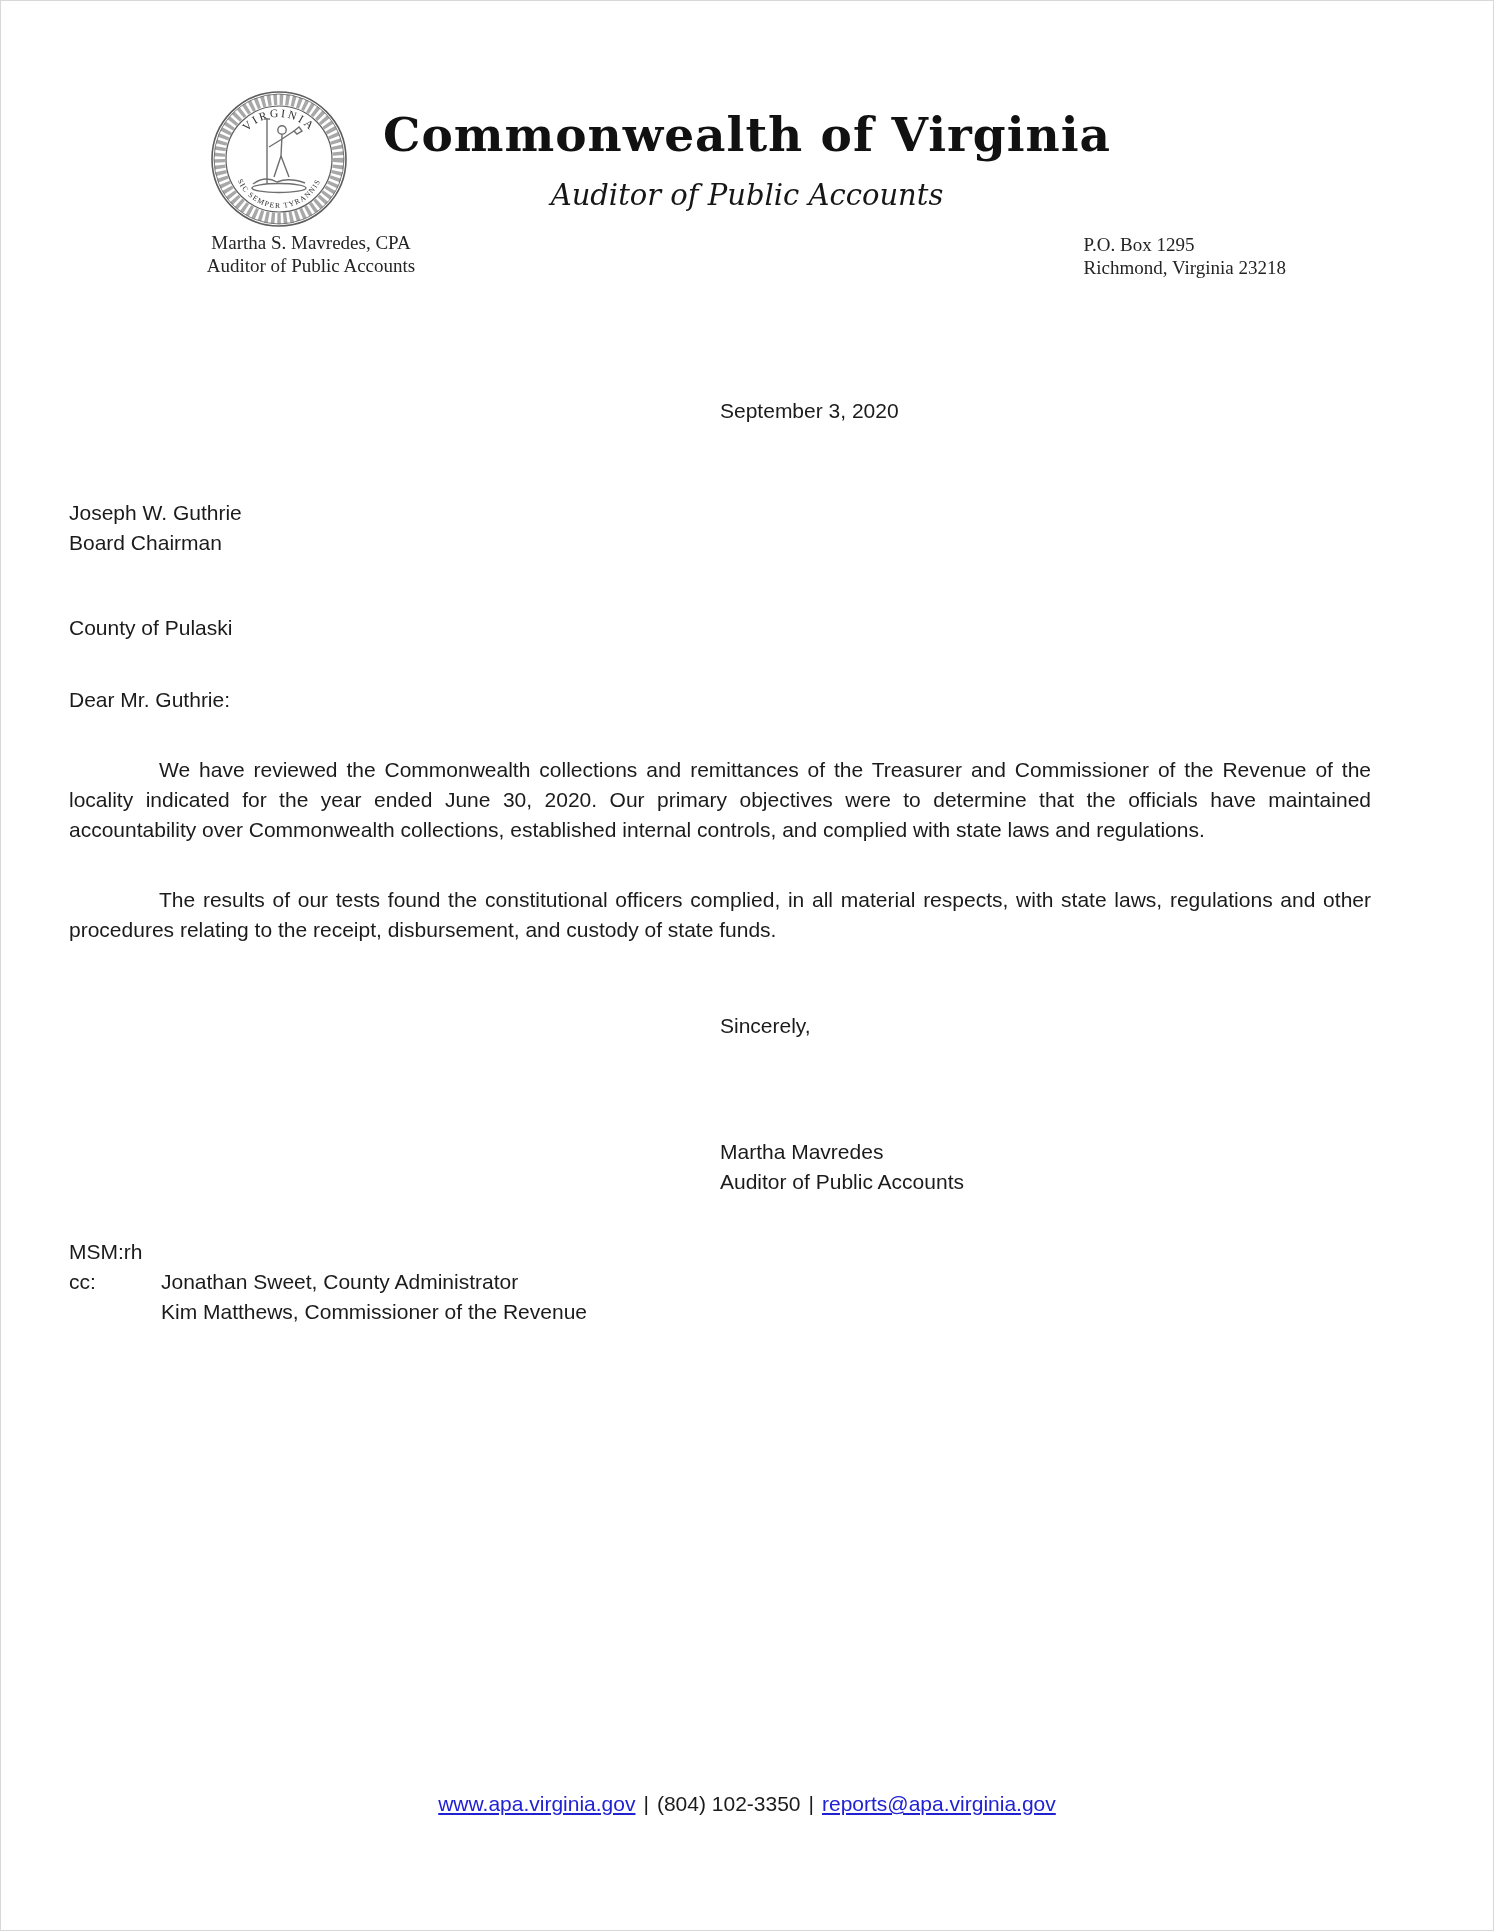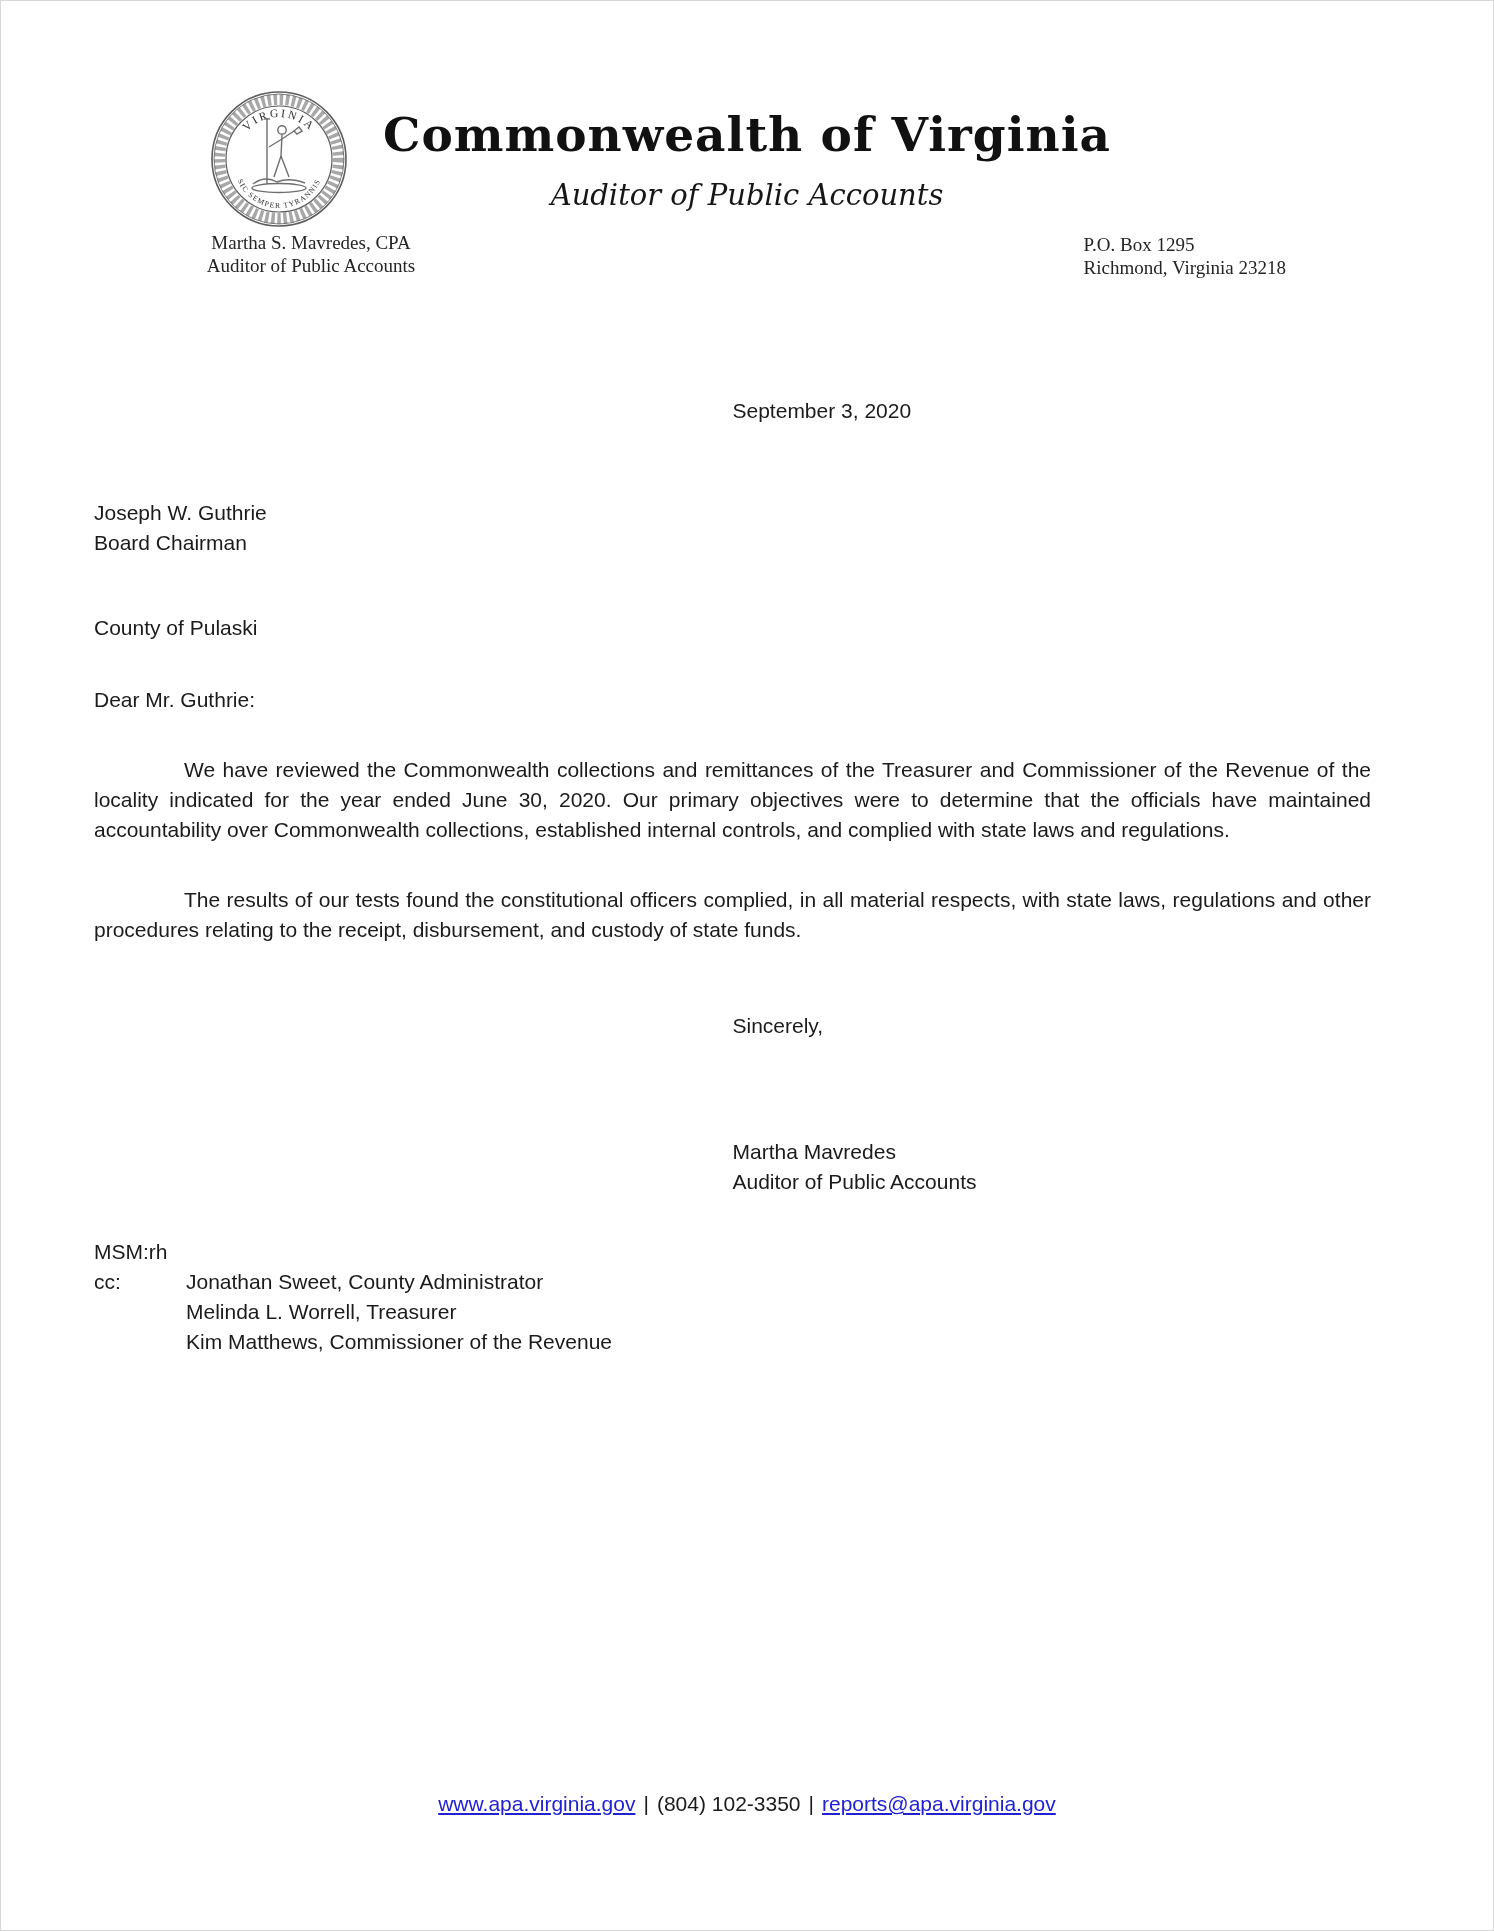--- a/index.html
+++ b/index.html
@@ -73,21 +73,21 @@
     right: 207px;
     top: 232px;
     text-align: left;
     font-family: Liberation Serif, serif;
     font-size: 19px;
     line-height: 23px;
     color: #242424;
   }
 
   
-  .letter-body { padding: 0 122px 0 93px; }
+  .letter-body { padding: 0 122px 0 68px; }
 
   .date-line { margin-top: 95px; margin-left: 50%; }
 
   .recipient-block { margin-top: 72px; }
   .locality-line  { margin-top: 55px; }
   .salutation     { margin-top: 42px; }
 
   .body-paragraph {
     margin: 40px 0 0 0;
     text-align: justify;
@@ -199,21 +199,20 @@
       <div>Martha Mavredes</div>
       <div>Auditor of Public Accounts</div>
     </div>
 
     <div class="reference-line">MSM:rh</div>
 
     <div class="cc-block">
       <div class="cc-label">cc:</div>
       <div class="cc-names">
         <div>Jonathan Sweet, County Administrator</div>
-        <div>Melinda L. Worrell, Treasurer</div>
         <div>Kim Matthews, Commissioner of the Revenue</div>
       </div>
     </div>
 
   </div>
 
   <div class="page-footer">
     <a href="#">www.apa.virginia.gov</a><span class="footer-sep">|</span><span>(804) 102-3350</span><span class="footer-sep">|</span><a href="#">reports@apa.virginia.gov</a>
   </div>
 

